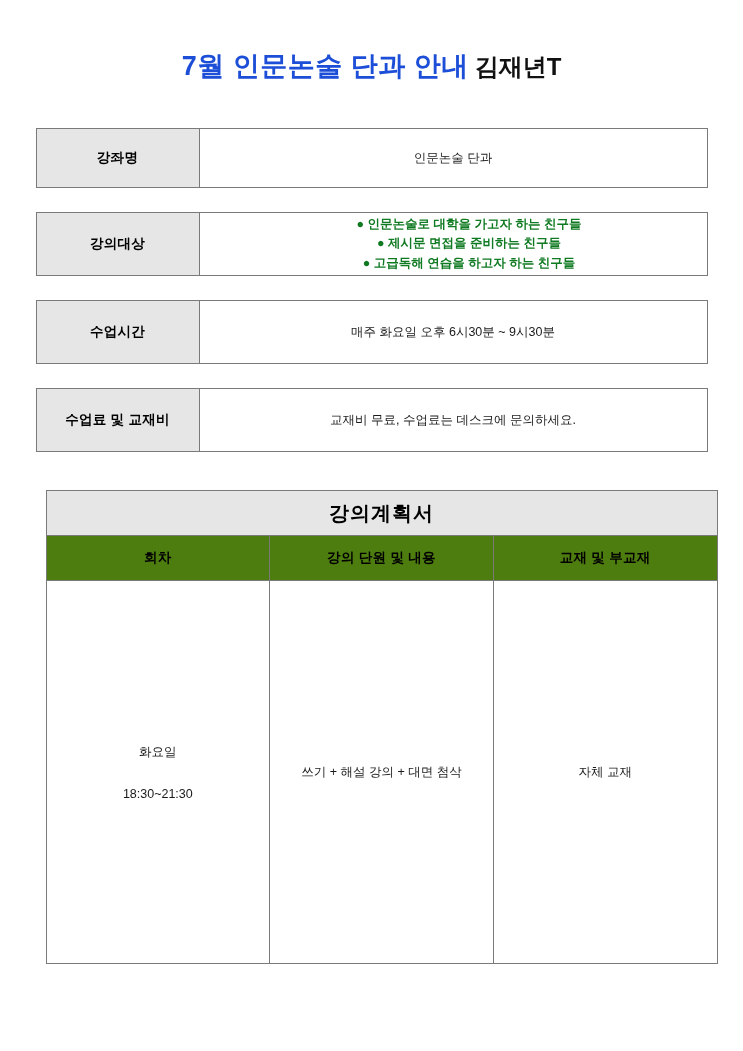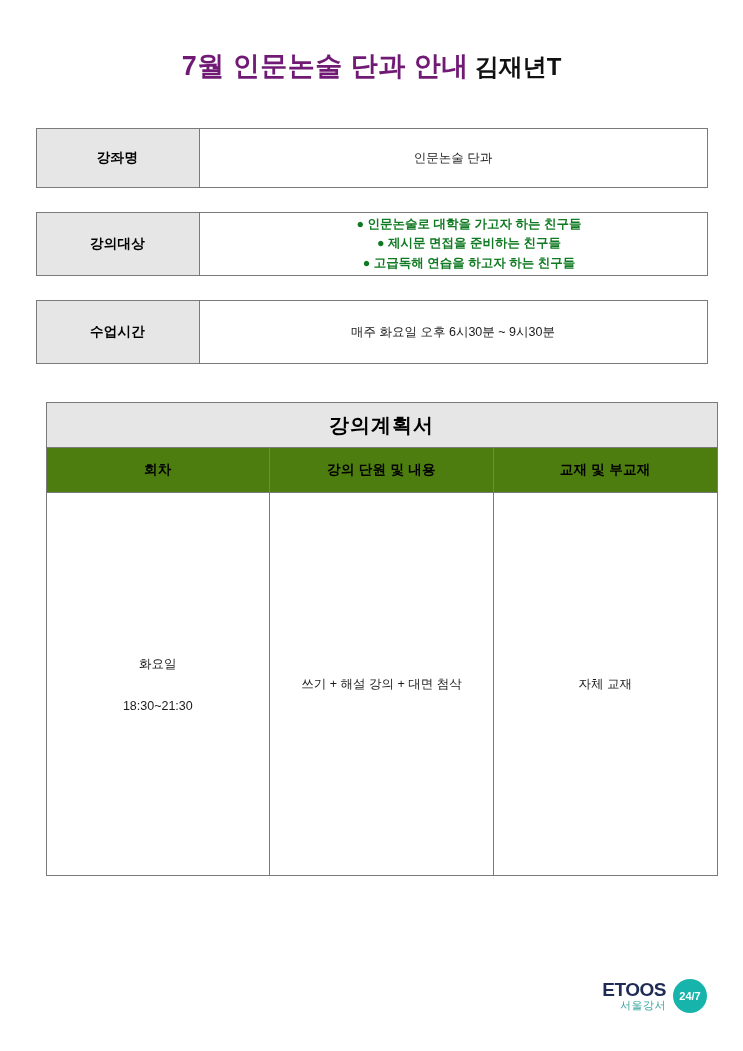--- a/index.html
+++ b/index.html
@@ -25,21 +25,21 @@
 
   
   .title-wrap {
     text-align: center;
     padding-top: 48px;
     white-space: nowrap;
   }
   .title-main {
     font-size: 27px;
     font-weight: bold;
-    color: #701a75;
+    color: #1d4ed8;
     letter-spacing: 0.5px;
   }
   .title-sub {
     font-size: 24px;
     font-weight: bold;
     color: #111111;
     margin-left: 6px;
   }
 
   
@@ -214,20 +214,30 @@
     <table class="info-table">
       <tbody>
           <tr>
         <td class="label-cell h-64">수업시간</td>
         <td class="value-cell h-64">매주 화요일 오후 6시30분 ~ 9시30분</td>
       </tr>
     </tbody>
       </table>
   </div>
 
+  <div class="info-block">
+    <table class="info-table">
+      <tbody>
+          <tr>
+        <td class="label-cell h-64">수업료 및 교재비</td>
+        <td class="value-cell h-64">교재비 무료, 수업료는 데스크에 문의하세요.</td>
+      </tr>
+    </tbody>
+      </table>
+  </div>
 
   <div class="plan-wrap">
     <table class="plan-table">
       <tbody>
           <tr>
         <td class="plan-title" colspan="3">강의계획서</td>
       </tr>
       <tr class="plan-head">
         <td class="col-round">회차</td>
         <td class="col-unit">강의 단원 및 내용</td>
@@ -238,21 +248,14 @@
           <span class="round-day">화요일</span>
           <span class="round-time">18:30~21:30</span>
         </td>
         <td>쓰기 + 해설 강의 + 대면 첨삭</td>
         <td>자체 교재</td>
       </tr>
     </tbody>
       </table>
   </div>
 
-  <div class="footer">
-    <div class="logo-text">
-      <div class="logo-main">ETOOS</div>
-      <div class="logo-sub">서울강서</div>
-    </div>
-    <div class="logo-badge">24/7</div>
-  </div>
 
 </div>
 
 </body></html>

